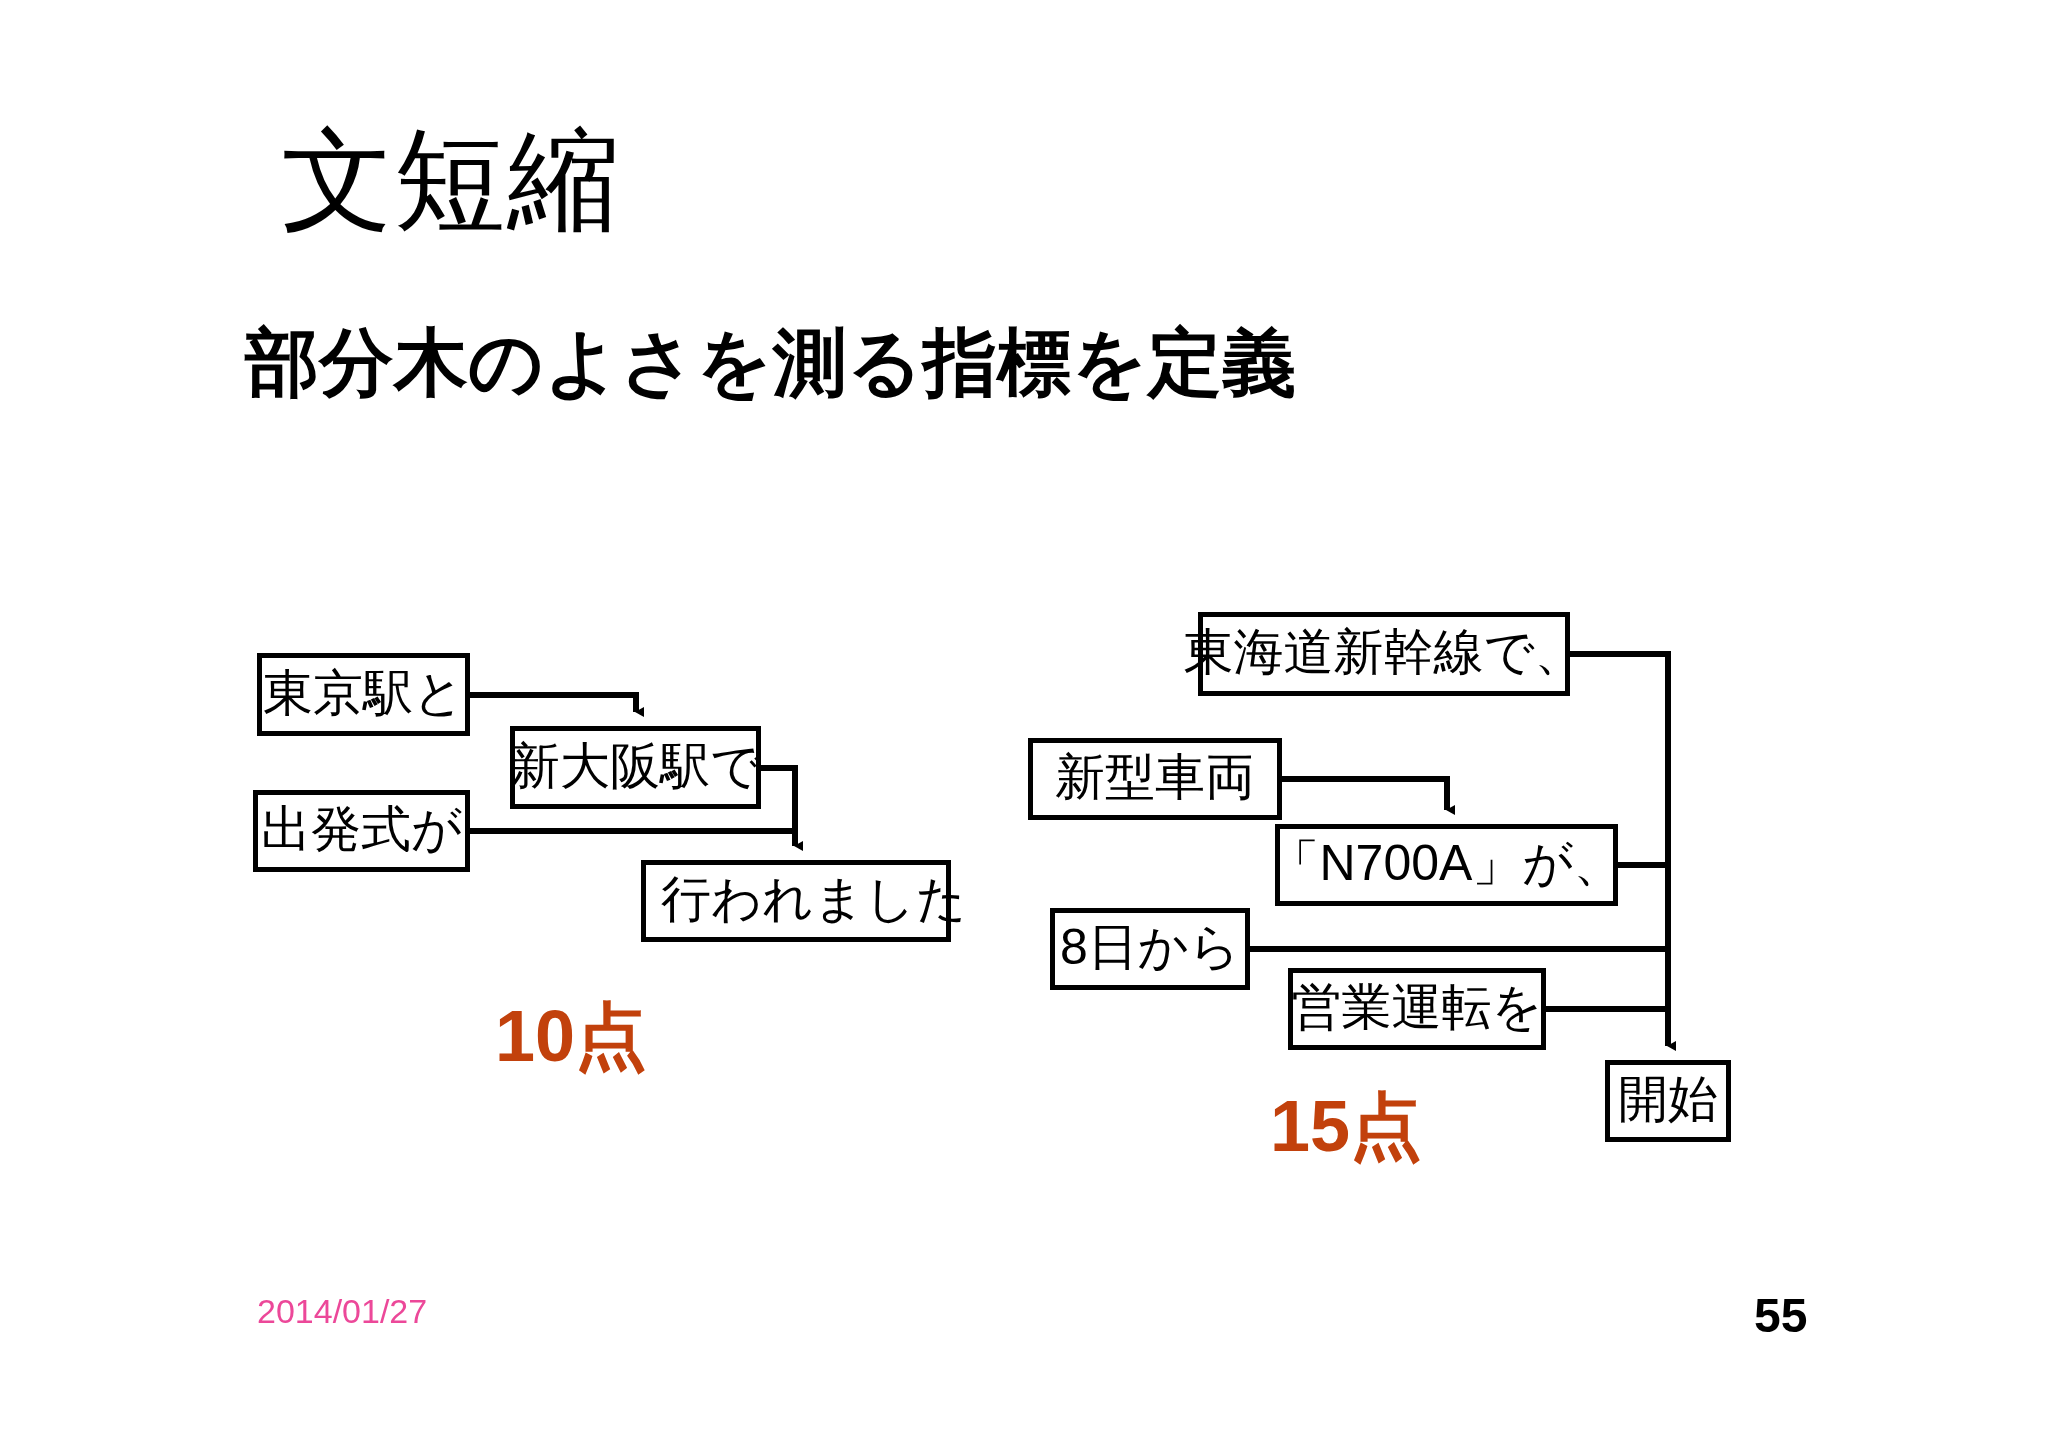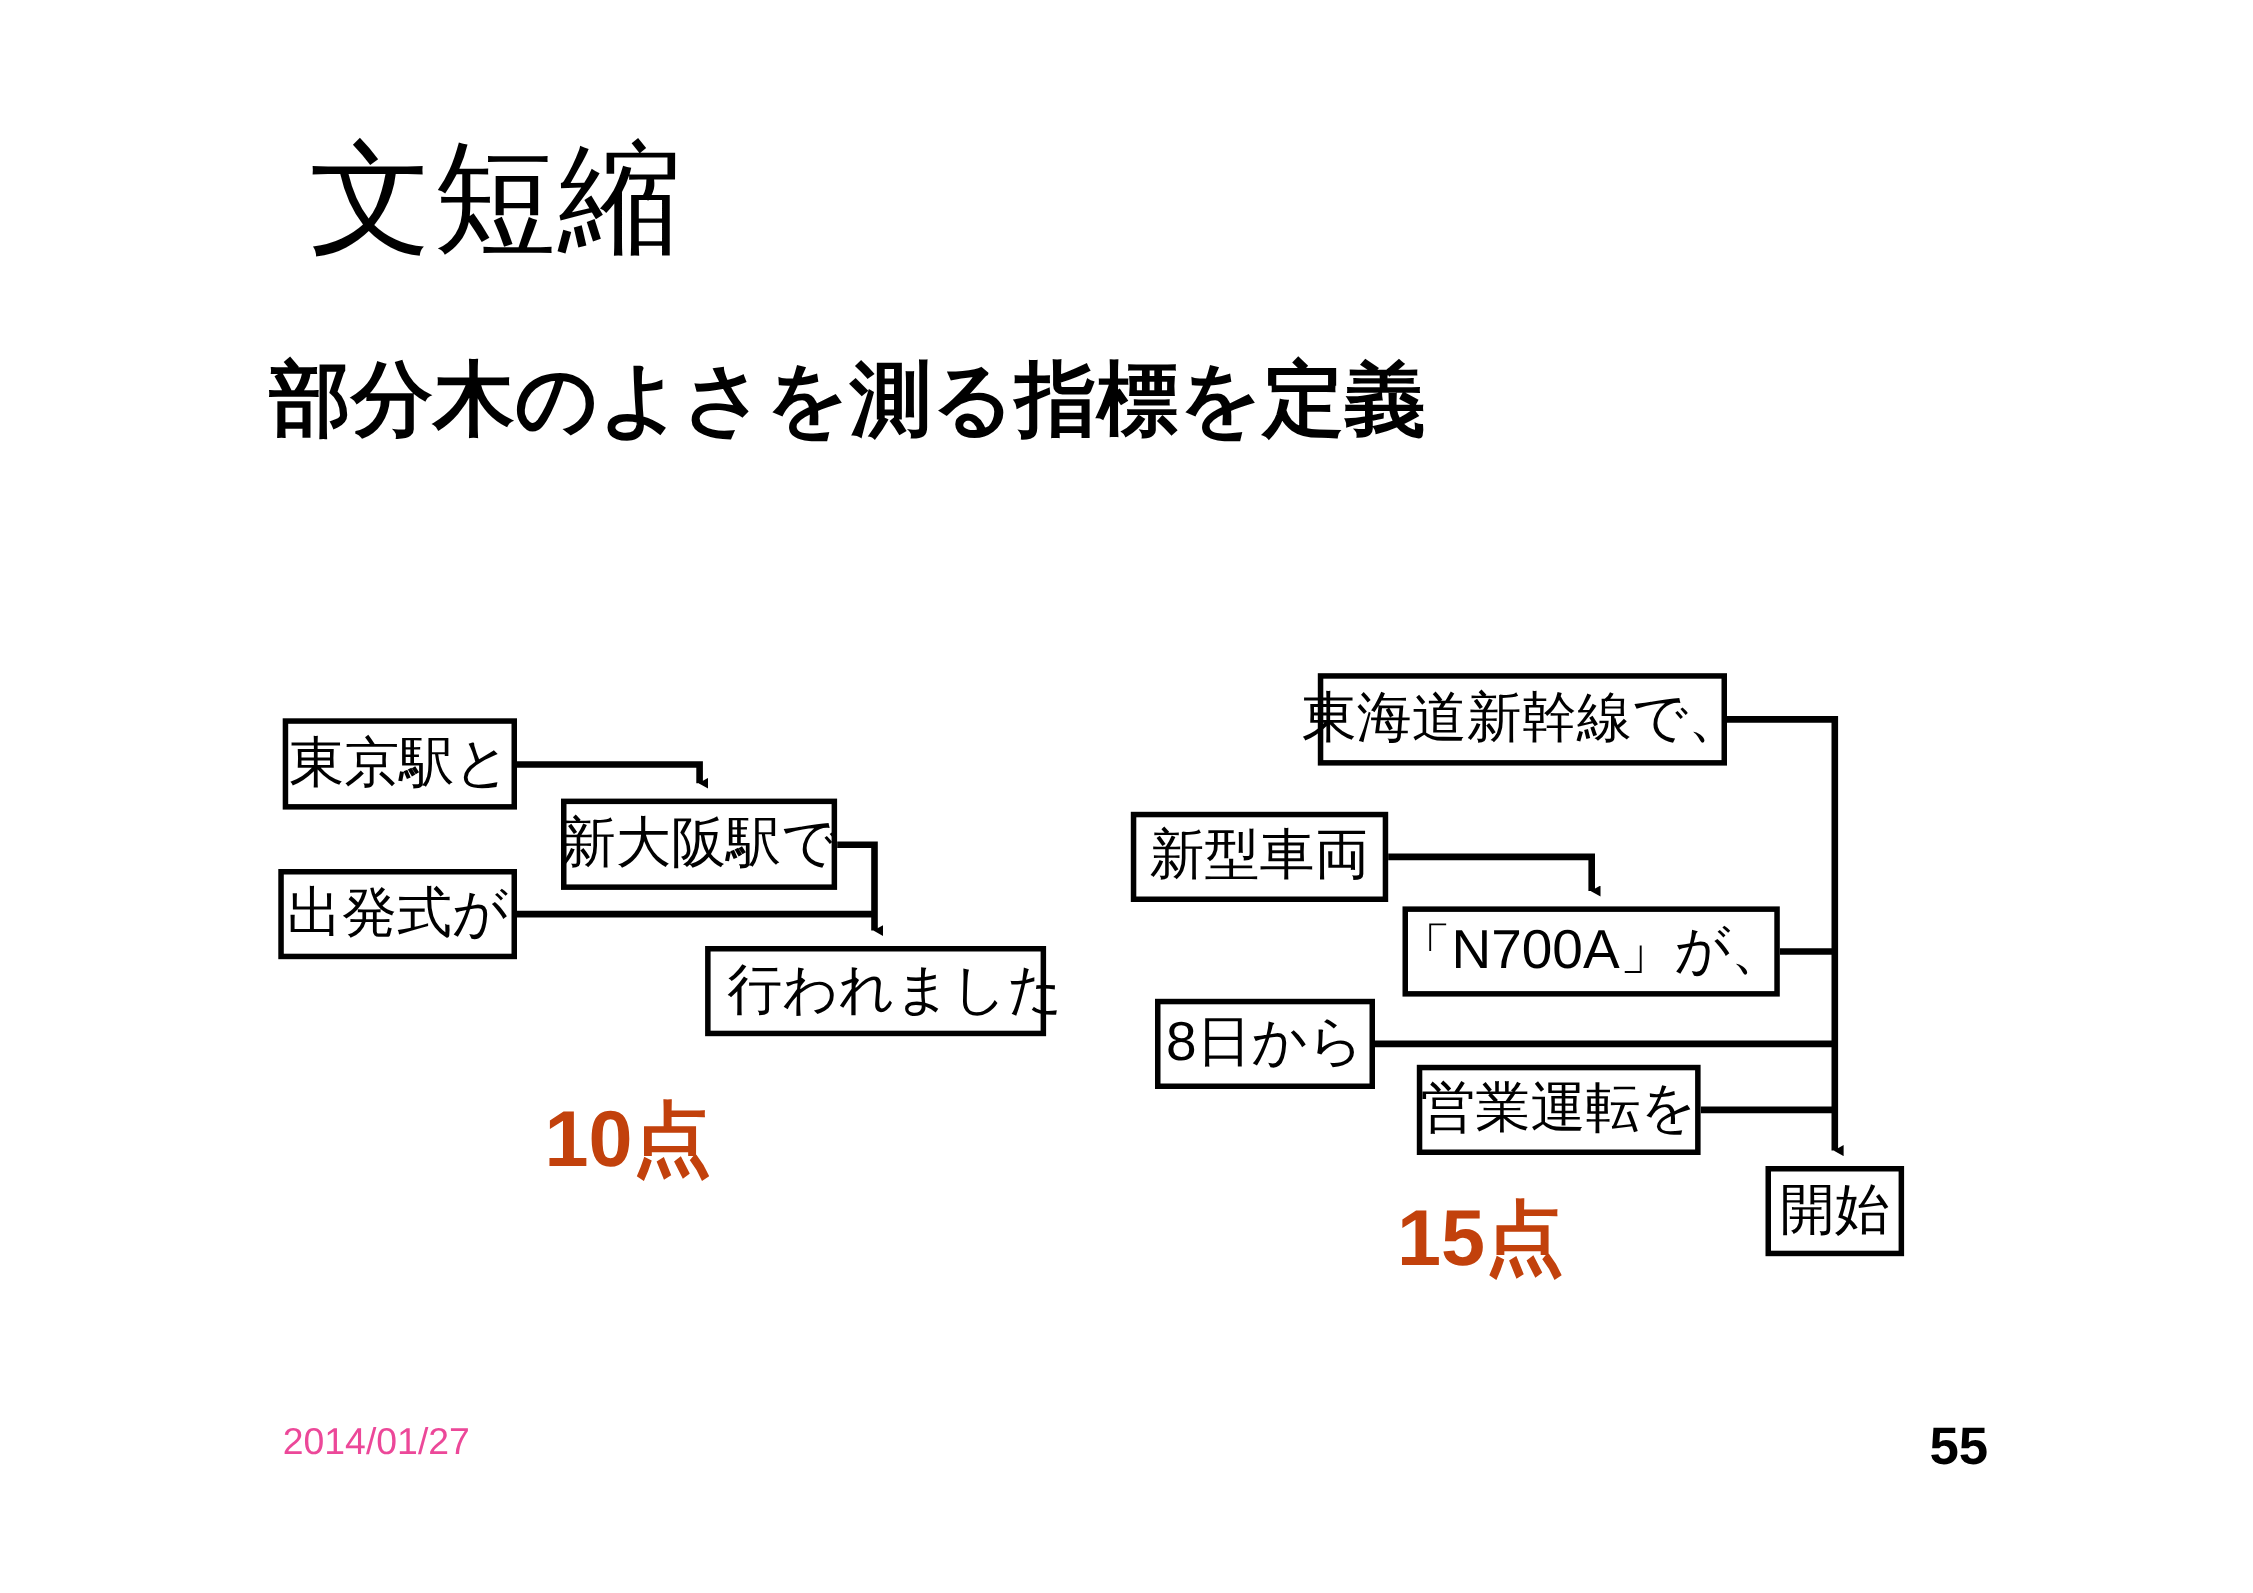--- a/index.html
+++ b/index.html
@@ -145,21 +145,21 @@
     </svg>
 
     <div class="node" style="left:257px; top:653px; width:213px; height:83px;">東京駅と</div>
     <div class="node" style="left:510px; top:726px; width:251px; height:83px;">新大阪駅で</div>
     <div class="node" style="left:253px; top:790px; width:217px; height:82px;">出発式が</div>
     <div class="node" style="left:641px; top:860px; width:310px; height:82px;padding-left:36px;">行われました</div>
 
     <div class="score" style="left:495px; top:1000px;">10点</div>
 
     <div class="node" style="left:1198px; top:612px; width:372px; height:84px;">東海道新幹線で、</div>
-    <div class="node" style="left:1028px; top:738px; width:234px; height:82px;">新型車両</div>
+    <div class="node" style="left:1028px; top:738px; width:254px; height:82px;">新型車両</div>
     <div class="node" style="left:1275px; top:824px; width:343px; height:82px;">「N700A」が、</div>
     <div class="node" style="left:1050px; top:908px; width:200px; height:82px;">8日から</div>
     <div class="node" style="left:1288px; top:968px; width:258px; height:82px;">営業運転を</div>
     <div class="node" style="left:1605px; top:1060px; width:126px; height:82px;">開始</div>
 
     <div class="score" style="left:1270px; top:1090px;">15点</div>
 
   </div>
 
   <div id="footer-date">2014/01/27</div>

